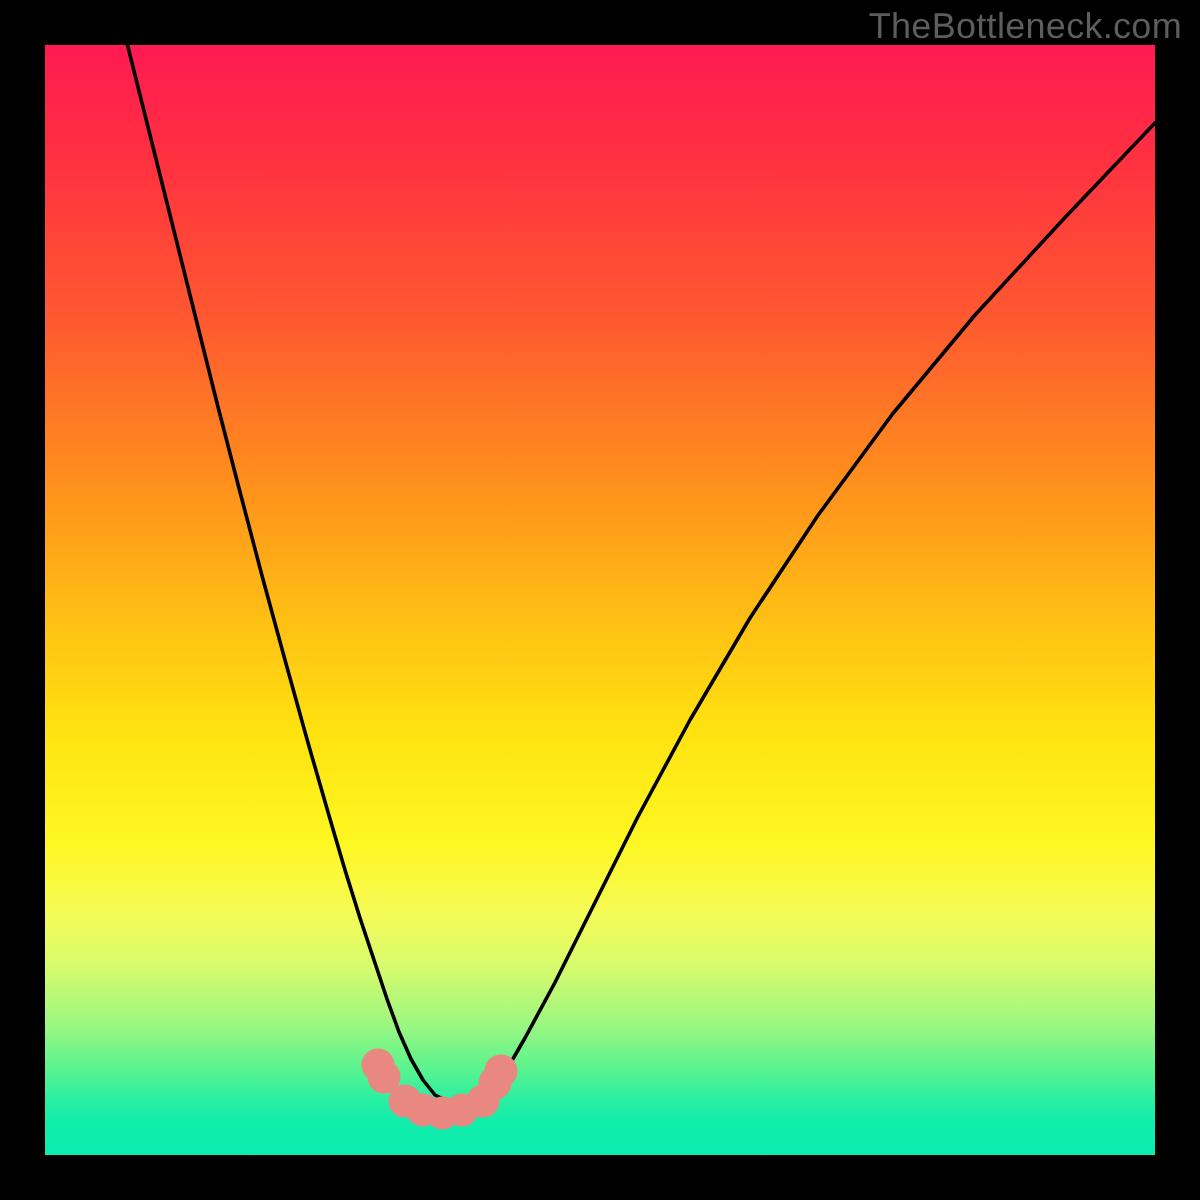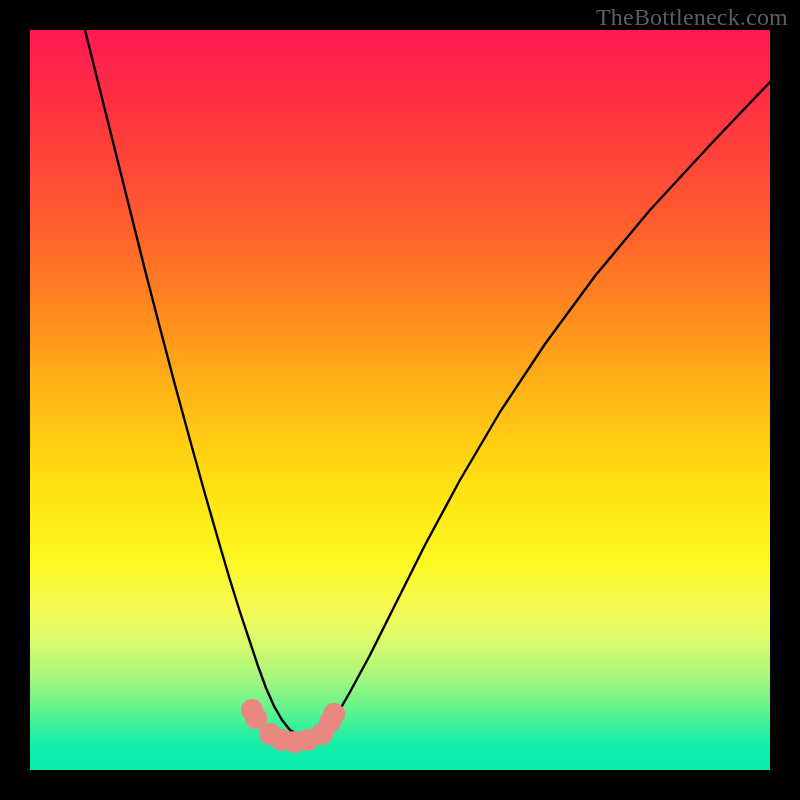--- a/index.html
+++ b/index.html
@@ -39,21 +39,21 @@
       #5ef38e 92%,
       #2aefa2 95%,
       #11edab 97%,
       #09ecb0 100%
     );
   }
   .watermark {
     position: absolute;
     top: 4px;
     right: 12px;
-    font-family: Liberation Serif, serif;
+    font-family: Liberation Sans, sans-serif;
     font-size: 24px;
     color: #5d5d5d;
     letter-spacing: 0.2px;
     user-select: none;
   }
   svg.curve {
     position: absolute;
     left: 0;
     top: 0;
   }

